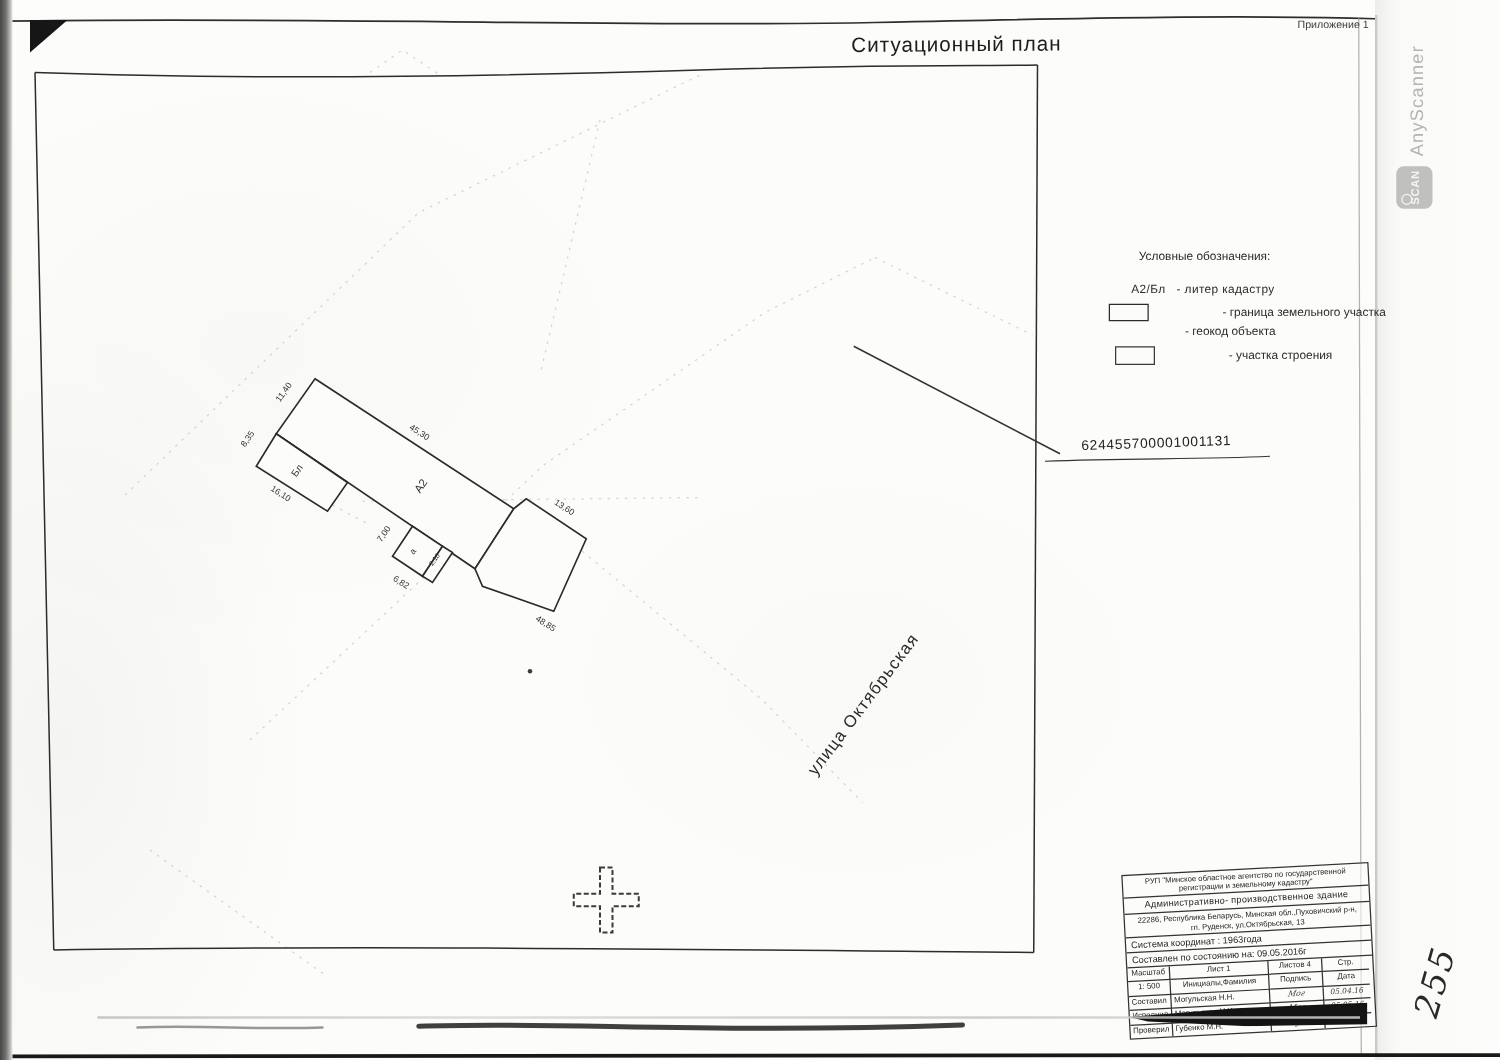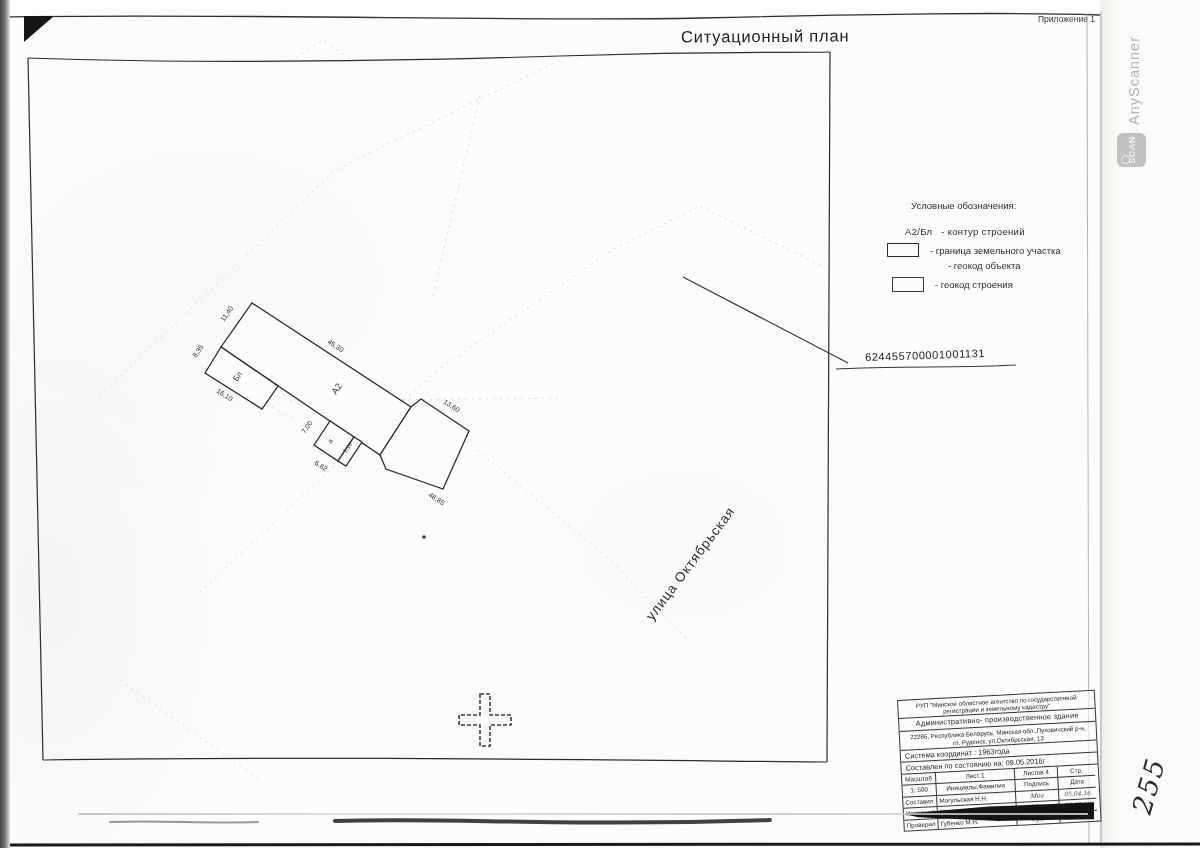--- a/index.html
+++ b/index.html
@@ -18,21 +18,21 @@
     background:linear-gradient(90deg,#474747,#6f6f6f 45%,#b5b5b2 80%,#e8e8e5);}
   .corner-tri{position:absolute;left:24px;top:16px;width:0;height:0;
     border-top:26px solid #161616;border-right:30px solid transparent;}
   .drawing{position:absolute;left:0;top:0;}
   .page-title{position:absolute;left:681px;top:27px;font-size:16.5px;letter-spacing:.8px;
     color:#1d1d1d;font-family:"Liberation Sans",sans-serif;transform:rotate(-.4deg);}
   .annex-label{position:absolute;left:999px;top:14px;font-size:8.5px;color:#3a3a3a;padding-left:39px;}
   .legend{position:absolute;left:885px;top:200px;width:255px;color:#2b2b2b;font-size:9.5px;}
   .legend .lg-title{margin-left:26px;}
   .legend .lg-liter{margin-top:15px;margin-left:20px;letter-spacing:.3px;}
-  .legend .lg-row{display:flex;align-items:center;margin-top:6px;}
+  .legend .lg-row{display:flex;align-items:center;margin-top:6px;gap:48px;}
   .lg-box1{width:30px;height:12px;border:1.6px solid #2d2d2d;margin-left:2px;}
   .lg-box2{width:30px;height:13px;border:1px solid #3a3a3a;margin-left:7px;}
   .lg-lab{margin-left:11px;}
   .lg-geocode{margin-top:3px;margin-left:63px;}
   .cadastral{position:absolute;left:865px;top:349px;font-size:11px;letter-spacing:.6px;
     color:#222;transform:rotate(-2deg);}
   .street{position:absolute;left:643px;top:614px;font-size:13.5px;letter-spacing:1px;color:#2a2a2a;
     transform:rotate(-53deg);transform-origin:0 0;white-space:nowrap;}
   
   .tb{position:absolute;left:897px;top:700px;width:196px;color:#1f1f1f;
@@ -139,30 +139,30 @@
   <div class="left-band"></div>
   <div class="corner-tri"></div>
 
   <div class="page-title">Ситуационный план</div>
   <div class="annex-label">Приложение 1</div>
 
   <div class="legend">
     <div class="lg-title">Условные обозначения:</div>
     <div class="lg-liter">
       <span>А2/Бл</span>&nbsp;&nbsp;
-      <span>-  контур строений</span>
+      <span>-  литер кадастру</span>
     </div>
     <div class="lg-row">
       <span class="lg-box1"></span>
       <span class="lg-lab">-  граница земельного участка</span>
     </div>
     <div class="lg-geocode">-  геокод объекта</div>
     <div class="lg-row">
       <span class="lg-box2"></span>
-      <span class="lg-lab">-  геокод строения</span>
+      <span class="lg-lab">-  участка строения</span>
     </div>
   </div>
 
   <div class="cadastral">624455700001001131</div>
   <div class="street">улица Октябрьская</div>
 
   <div class="tb">
     <div class="tb-row tb-org">
       <div>РУП "Минское областное агентство по государственной</div>
       <div>регистрации и земельному кадастру"</div>

